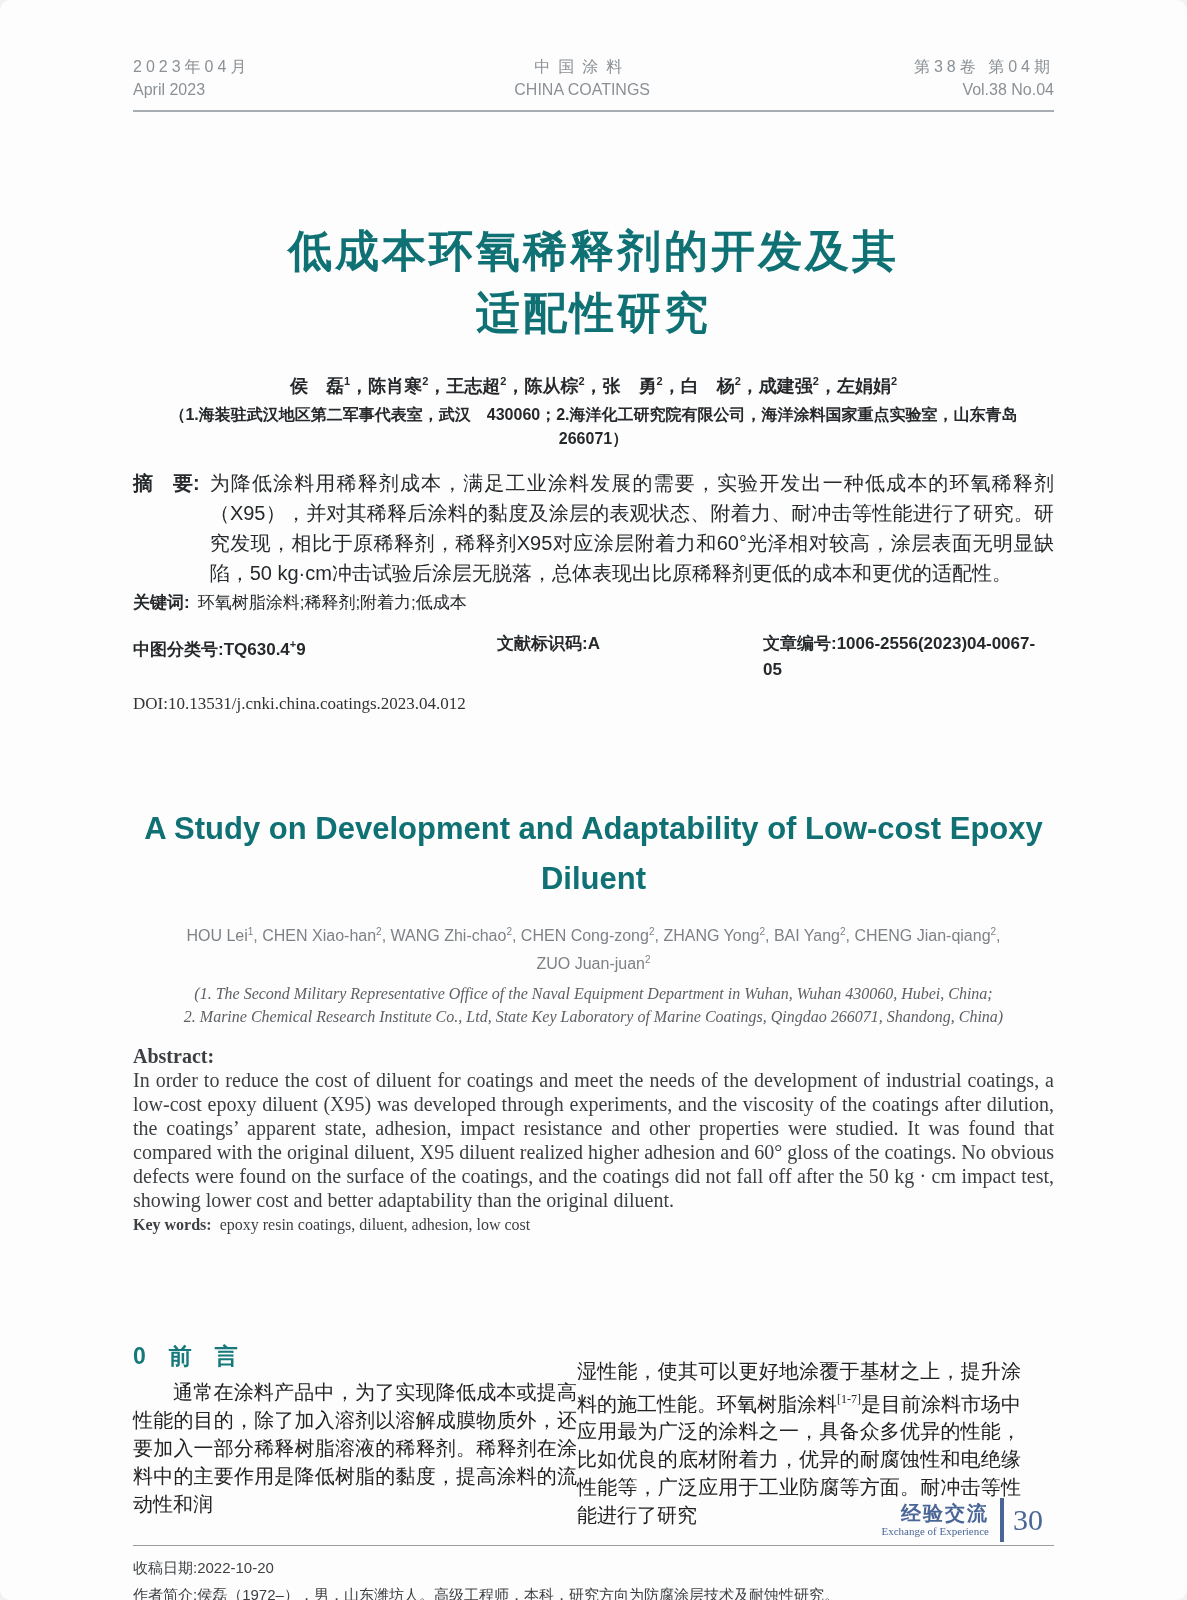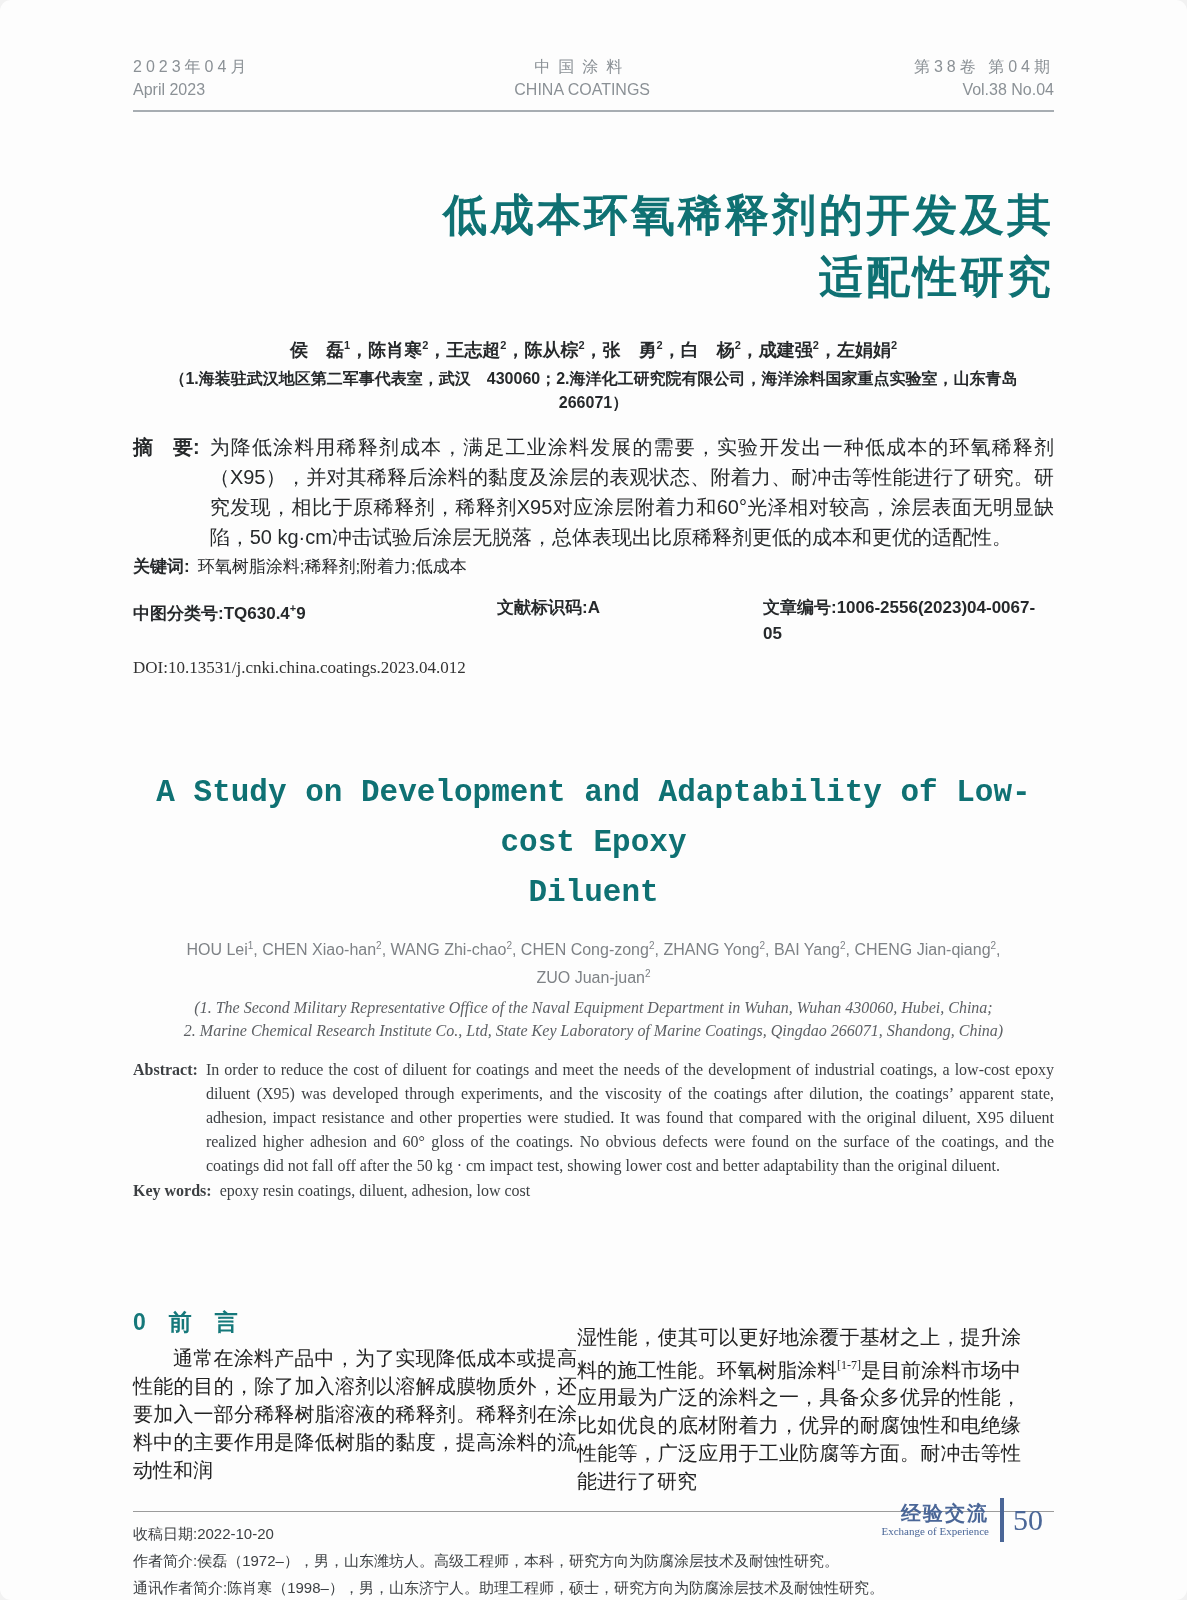--- a/index.html
+++ b/index.html
@@ -23,21 +23,21 @@
     border-bottom:2px solid #a7adb2;
     color:#8b9196; font-size:16px; line-height:23px;
   }
   .jheader .c { text-align:center; }
   .jheader .r { text-align:right; }
   .jheader .zh { letter-spacing:4px; }
   .jheader .c .zh { letter-spacing:8px; }
 
   
   .title-zh {
-    margin-top:72px; text-align:right;
+    margin-top:108px; text-align:center;
     color:#0f7173; font-weight:bold;
     font-size:44px; line-height:62px; letter-spacing:3px;
   }
 
   
   .authors-zh {
     margin-top:24px; text-align:center;
     font-size:18px; font-weight:bold; line-height:26px;
   }
   .authors-zh sup, .clc sup { font-size:11px; font-weight:bold; }
@@ -62,37 +62,37 @@
   .meta-row .w2 { width:266px; }
   .doi {
     margin-top:9px;
     font-family:"Liberation Serif", serif; font-weight:normal;
     font-size:17px; color:#333; line-height:24px;
   }
 
   
   .title-en {
     margin-top:88px; text-align:center;
-    font-family:Liberation Mono, monospace; font-weight:bold;
+    font-family:Liberation Sans, sans-serif; font-weight:bold;
     color:#0f7173; font-size:31px; line-height:50px;
   }
   .authors-en {
     margin-top:16px; text-align:center;
     font-size:16px; line-height:24px; color:#7e8286;
   }
   .authors-en sup { font-size:10px; }
   .affil-en {
     margin-top:5px; text-align:center;
     font-family:"Liberation Serif", serif; font-style:italic;
     font-size:16px; line-height:23px; color:#5d6064;
   }
   .abstract-en {
     margin-top:16px;
     font-family:"Liberation Serif", serif;
-    font-size:16px; line-height:24px; color:#3c3f42;
+    font-size:20px; line-height:24px; color:#3c3f42;flex-direction:column;
   }
   .abstract-en .lbl { font-weight:bold; white-space:nowrap; margin-right:8px; }
   .abstract-en p { margin:0; flex:1; }
   .keywords-en {
     font-family:"Liberation Serif", serif;
     font-size:16px; line-height:25px; color:#3c3f42;
   }
   .keywords-en .lbl { font-weight:bold; margin-right:8px; }
 
   
@@ -217,15 +217,15 @@
     </div>
 
   </div>
 
   <div class="marker">
     <div class="txt">
       <div class="zh">经验交流</div>
       <div class="en">Exchange of Experience</div>
     </div>
     <div class="bar"></div>
-    <div class="num">50</div>
+    <div class="num">30</div>
   </div>
 </div>
 
 </body></html>

